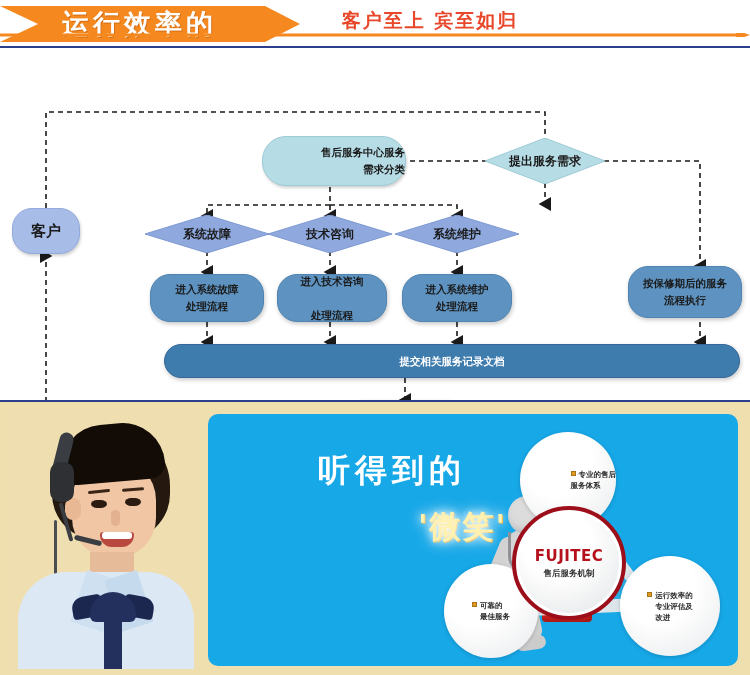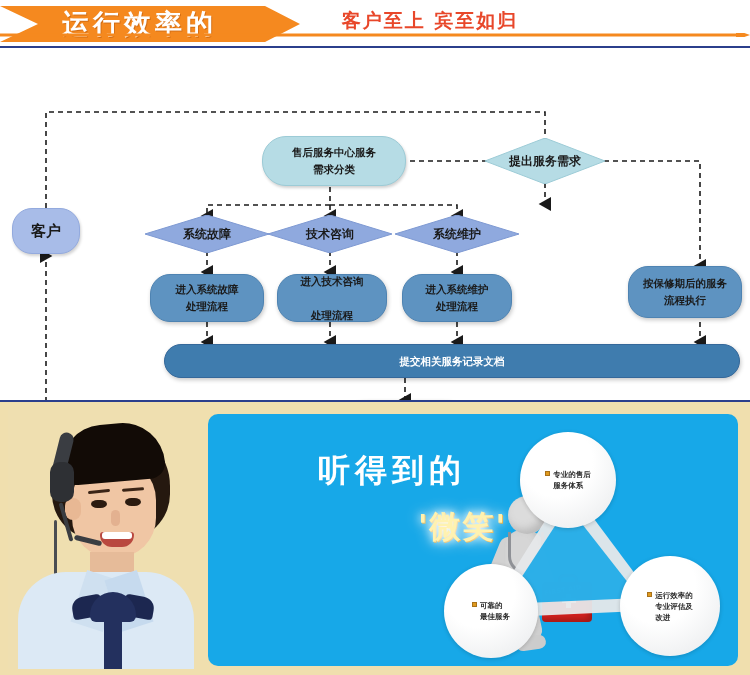--- a/index.html
+++ b/index.html
@@ -81,20 +81,21 @@
     font-weight:bold;
   }
   .node span { display:block; white-space:nowrap; }
 
   
   .n-round-cyan {
     background:#b6dce5;
     border:1px solid #9ccbd6;
     border-radius:24px;
     box-shadow:1px 2px 3px rgba(0,0,0,.18);
+    align-items:flex-end;
   }
   
   .n-round-peri {
     background:#a8bce8;
     border:1px solid #93aade;
     border-radius:20px;
     box-shadow:1px 2px 3px rgba(0,0,0,.18);
   }
   
   .n-round-steel {
@@ -232,21 +233,21 @@
     white-space:nowrap;
   }
   .bub-marker {
     display:inline-block;
     width:5px; height:5px;
     background:#e09a1e;
     border:1px solid #a8711a;
     margin-right:3px;
     vertical-align:1px;
   }
-  .bub-top  { left:76px; top:0px;   width:96px; height:96px; }
+  .bub-top  { left:76px; top:0px;   width:96px; height:96px;justify-content:flex-end; }
   .bub-left { left:0px;  top:132px; width:94px; height:94px; }
   .bub-right{ left:176px;top:124px; width:100px;height:100px; }
   .bub-center {
     left:68px; top:74px; width:114px; height:114px;
     border:4px solid #9c0f1a;
     border-radius:50%;
     background:radial-gradient(circle at 40% 32%, #ffffff 35%, #dfe1e3 100%);
     box-shadow:0 0 0 3px #ffffff inset;
     flex-direction:column;
   }
@@ -423,35 +424,39 @@
     <div class="tri-wrap">
       <svg width="276" height="226" style="position:absolute;left:0;top:0;">
         <polygon points="124,52 40,186 218,178" fill="#e6e8ea" opacity="0.95"></polygon>
         <polygon points="124,74 60,172 196,166" fill="#17a8e8" opacity="0.9"></polygon>
         <line x1="124" y1="92" x2="124" y2="76" stroke="#cfd2d5" stroke-width="2"></line>
       </svg>
 
       <div class="bubble bub-top">
         <div class="bub-text">
           <span class="bub-marker"></span><span>专业的售后</span><br>
-          <span style="margin-left:8px">服务体系</span>
+          <span style="">服务体系</span>
         </div>
       </div>
 
       <div class="bubble bub-left">
         <div class="bub-text">
           <span class="bub-marker"></span><span>可靠的</span><br>
           <span style="margin-left:8px">最佳服务</span>
         </div>
       </div>
 
       <div class="bubble bub-right">
         <div class="bub-text">
           <span class="bub-marker"></span><span>运行效率的</span><br>
           <span style="margin-left:8px">专业评估及</span><br>
           <span style="margin-left:8px">改进</span>
         </div>
       </div>
 
+      <div class="bubble bub-center">
+        <div class="fuji-name">FUJITEC</div>
+        <div class="fuji-sub">售后服务机制</div>
+      </div>
     </div>
 
   </div>
 </div>
 
 </body></html>

